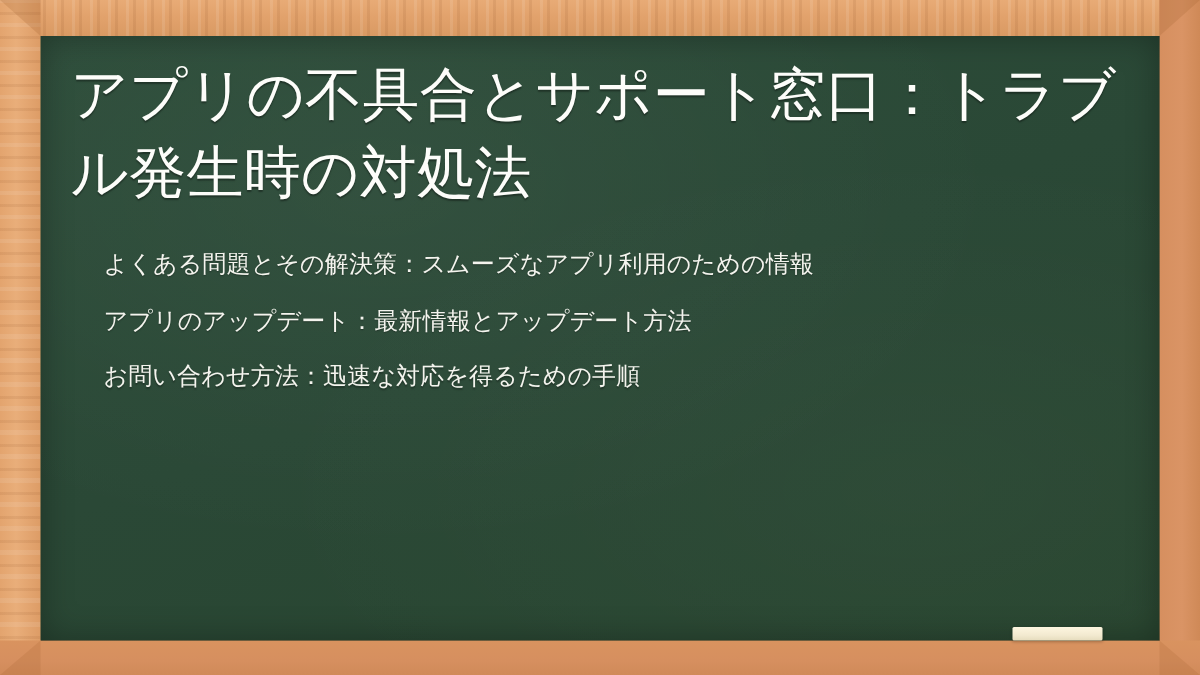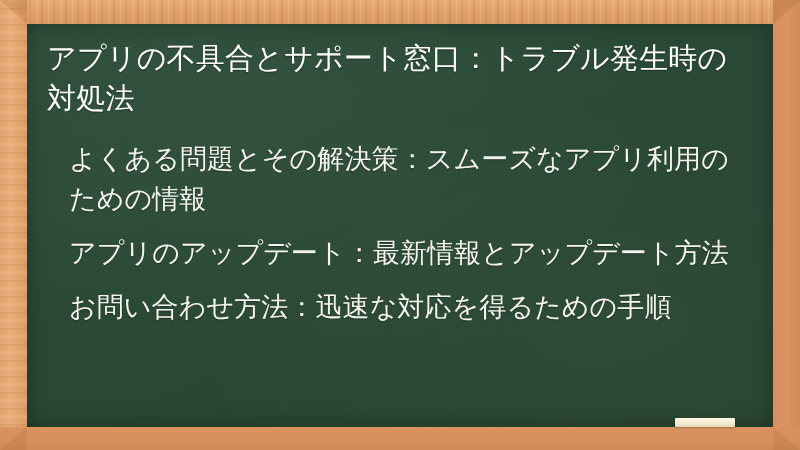--- a/index.html
+++ b/index.html
@@ -69,38 +69,38 @@
       radial-gradient(ellipse at 30% 25%, rgba(255,255,255,0.035) 0%, rgba(255,255,255,0) 58%),
       radial-gradient(ellipse at 78% 75%, rgba(255,255,255,0.025) 0%, rgba(255,255,255,0) 55%),
       linear-gradient(160deg,#2d4d3a 0%, #2a4836 48%, #28452f 100%);
     box-shadow: inset 0 0 22px rgba(0,0,0,0.30);
     padding:14px 18px 0 18px;
   }
 
   
   #title {
     color:#fdfdfa;
-    font-size:29px;
+    font-size:38px;
     line-height:1.38;
     font-weight:400;
     letter-spacing:0.2px;
     text-shadow:0 1px 1px rgba(0,0,0,0.35);
     padding:0 2px;
     max-width:720px;
     font-family:Liberation Serif, serif;
   }
 
   
   #bullets {
     margin-top:22px;
     padding-left:24px;
   }
   .bullet {
     color:#f4f4ee;
-    font-size:27px;
+    font-size:16px;
     line-height:1.48;
     letter-spacing:0.1px;
     margin-bottom:14px;
     max-width:690px;
     text-shadow:0 1px 1px rgba(0,0,0,0.30);
   }
   .bullet:last-child { margin-bottom:0; }
 
   
   #chalk {

